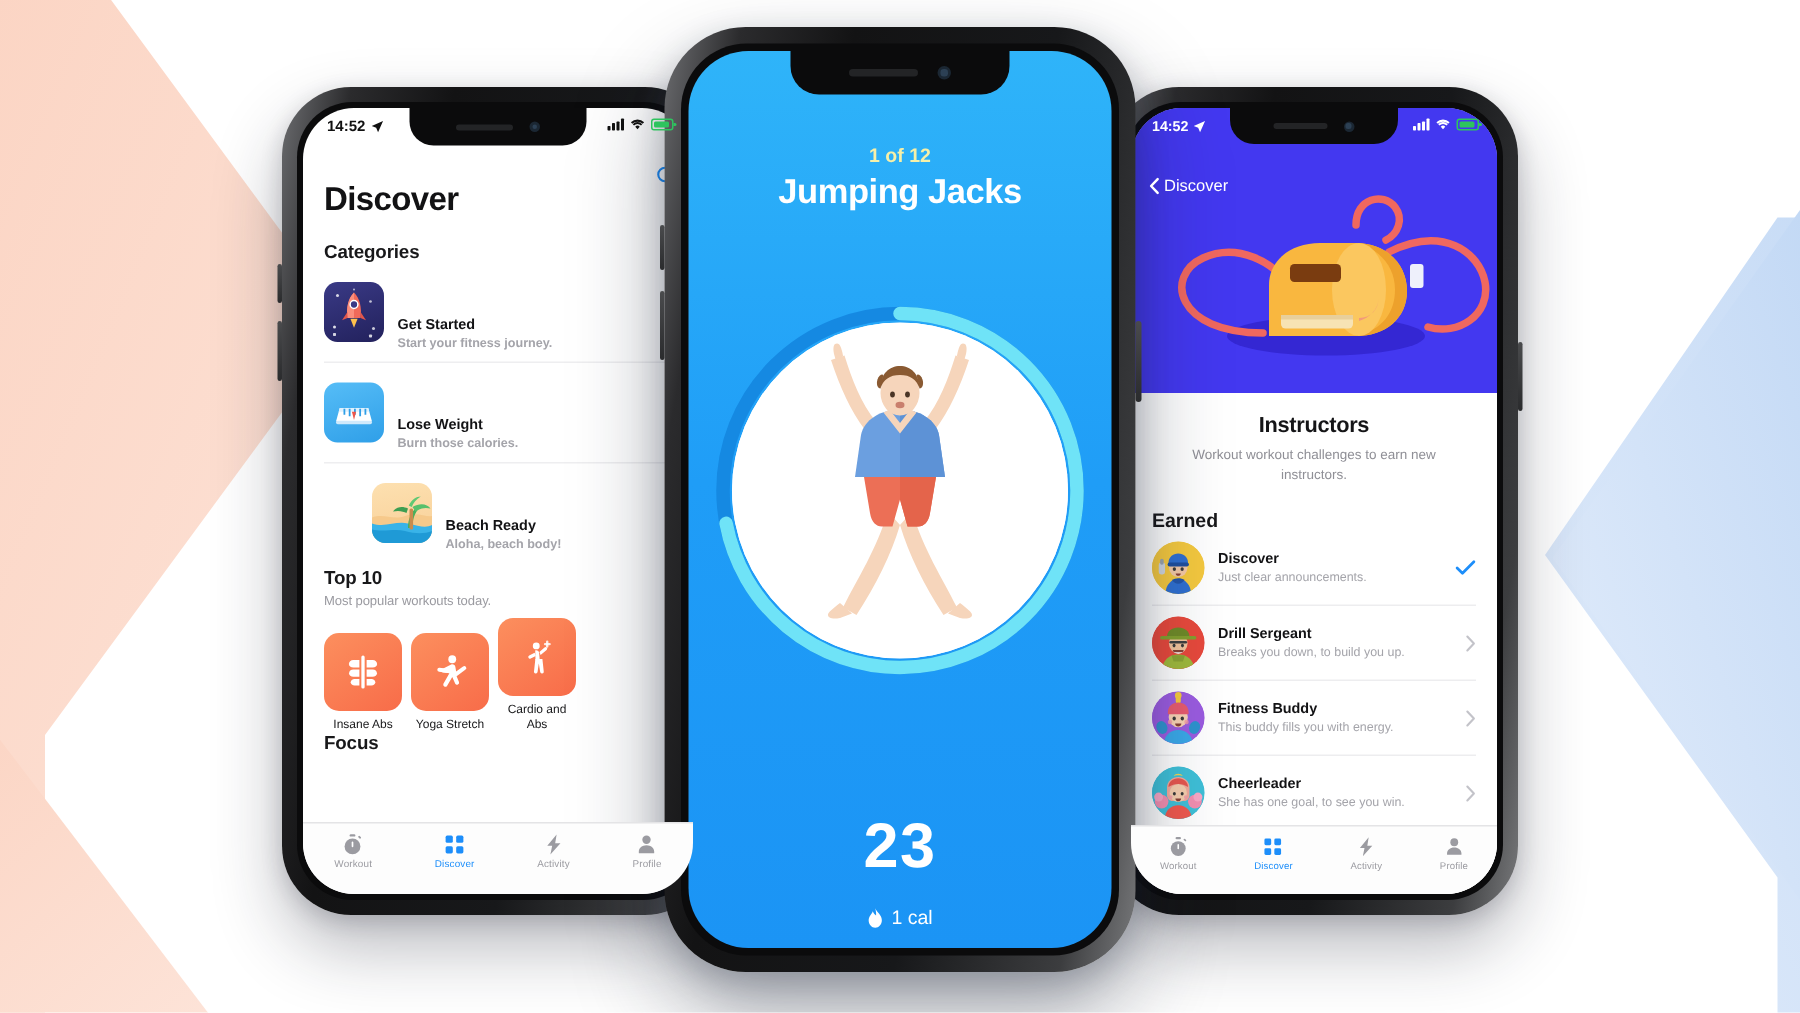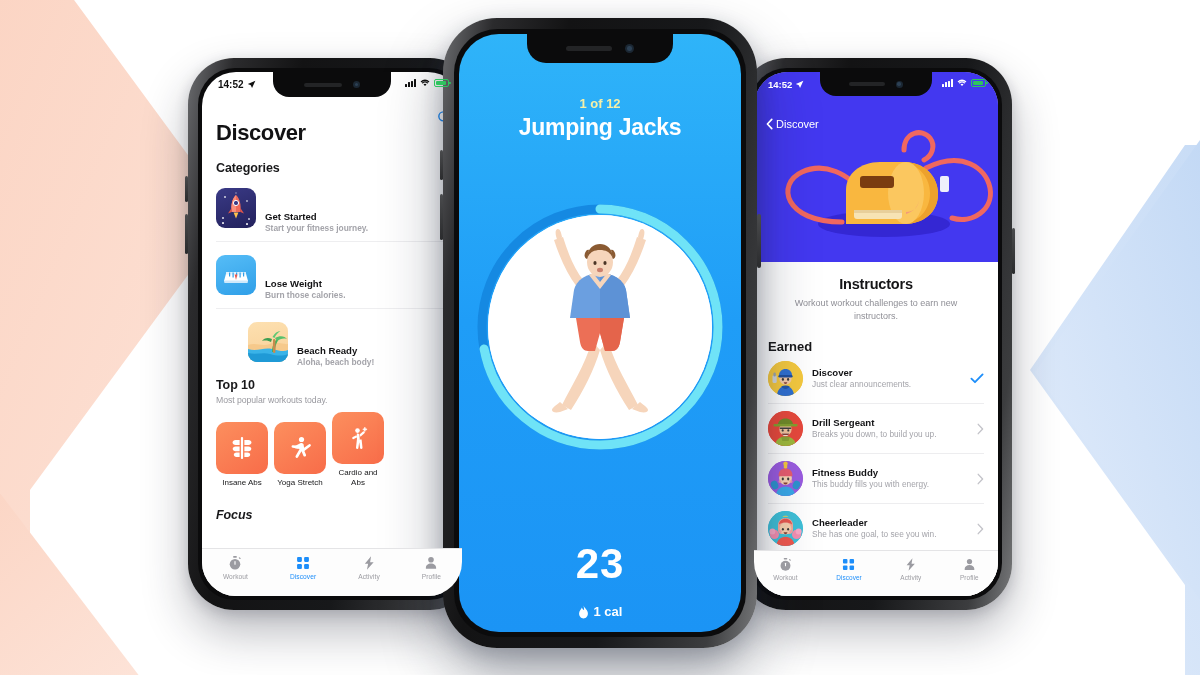--- a/index.html
+++ b/index.html
@@ -99,21 +99,21 @@
   .tile-lbl { font-size:8px; color:#18181a; text-align:center; line-height:1.25; }
 
   
   .c-screen { background:linear-gradient(180deg,#2fb4f9 0%,#1f9df7 48%,#1b94f5 100%); }
   .c-step { position:absolute; top:62px; left:0; right:0; text-align:center; font-size:13px; font-weight:700; color:#f6f0a8; }
   .c-title { position:absolute; top:80px; left:0; right:0; text-align:center; font-size:23px; font-weight:700; color:#fff; letter-spacing:-.3px; }
   .ring-wrap { position:absolute; top:168px; left:50%; transform:translateX(-50%); width:250px; height:250px; }
   .ring-wrap svg { display:block; }
   .ring-hole { position:absolute; inset:13px; border-radius:50%; background:#fff; overflow:hidden; }
   .c-count { position:absolute; top:506px; left:0; right:0; text-align:center; font-size:42px; font-weight:700; color:#fff; letter-spacing:1px; }
-  .c-cal { position:absolute; top:570px; left:0; right:0; text-align:center; font-size:13px; color:#fff; font-weight:700; display:flex; align-items:center; justify-content:center; gap:5px; }
+  .c-cal { position:absolute; top:570px; left:0; right:0; text-align:center; font-size:13px; color:#fff; font-weight:400; display:flex; align-items:center; justify-content:center; gap:5px; }
 
   
   .r-hero { position:absolute; top:0; left:0; right:0; height:190px; background:#4338f0; overflow:hidden; }
   .r-back { position:absolute; top:46px; left:12px; z-index:21; display:flex; align-items:center; gap:3px; color:#fff; font-size:11px; font-weight:500; }
   .r-body { position:absolute; top:190px; left:0; right:0; bottom:0; background:#fff; padding:0 14px; }
   .r-h1 { text-align:center; font-size:14.5px; font-weight:800; color:#151517; margin-top:14px; letter-spacing:-.2px; }
   .r-sub { text-align:center; font-size:9px; color:#8f8f96; line-height:1.45; margin-top:5px; padding:0 12px; }
   .r-h2 { font-size:13px; font-weight:800; color:#18181a; margin-top:16px; }
   .ins-row { display:flex; align-items:center; gap:9px; padding:7px 0; border-bottom:1px solid #ededef; }
   .ins-av { width:35px; height:35px; border-radius:50%; flex:none; overflow:hidden; position:relative; }
@@ -295,21 +295,21 @@
                 <path d="M16.6 11.6 20 8.6a1.1 1.1 0 1 1 1.4 1.7l-4 3.4Z" fill="#fff"></path>
                 <rect x="19.6" y="5.6" width="4.6" height="1.6" rx=".8" fill="#fff" opacity=".85"></rect>
                 <rect x="21" y="4" width="1.6" height="4.8" rx=".8" fill="#fff" opacity=".85"></rect>
                 <path d="M13.4 12.2 9.8 14a1.1 1.1 0 1 0 1 2l3.4-1.7Z" fill="#fff"></path>
               </svg>
             </div>
             <div class="tile-lbl">Cardio and Abs</div>
           </div>
         </div>
 
-        <div class="h2" style="margin-top:20px;font-style:italic;">Focus</div>
+        <div class="h2" style="">Focus</div>
       </div>
 
       <div class="tabbar" style="height:48px; padding-top:6px;">
         <div class="tab">
           <svg class="ico" width="16" height="16" viewBox="0 0 20 20">
             <rect x="7.6" y="1.4" width="4.8" height="2" rx="1" fill="currentColor"></rect>
             <circle cx="10" cy="11.6" r="6.6" fill="currentColor"></circle>
             <rect x="9.3" y="7.6" width="1.4" height="4.6" rx=".7" fill="#fff"></rect>
             <rect x="14.6" y="3.2" width="2.6" height="1.5" rx=".7" fill="currentColor" transform="rotate(40 15.9 4)"></rect>
           </svg>

